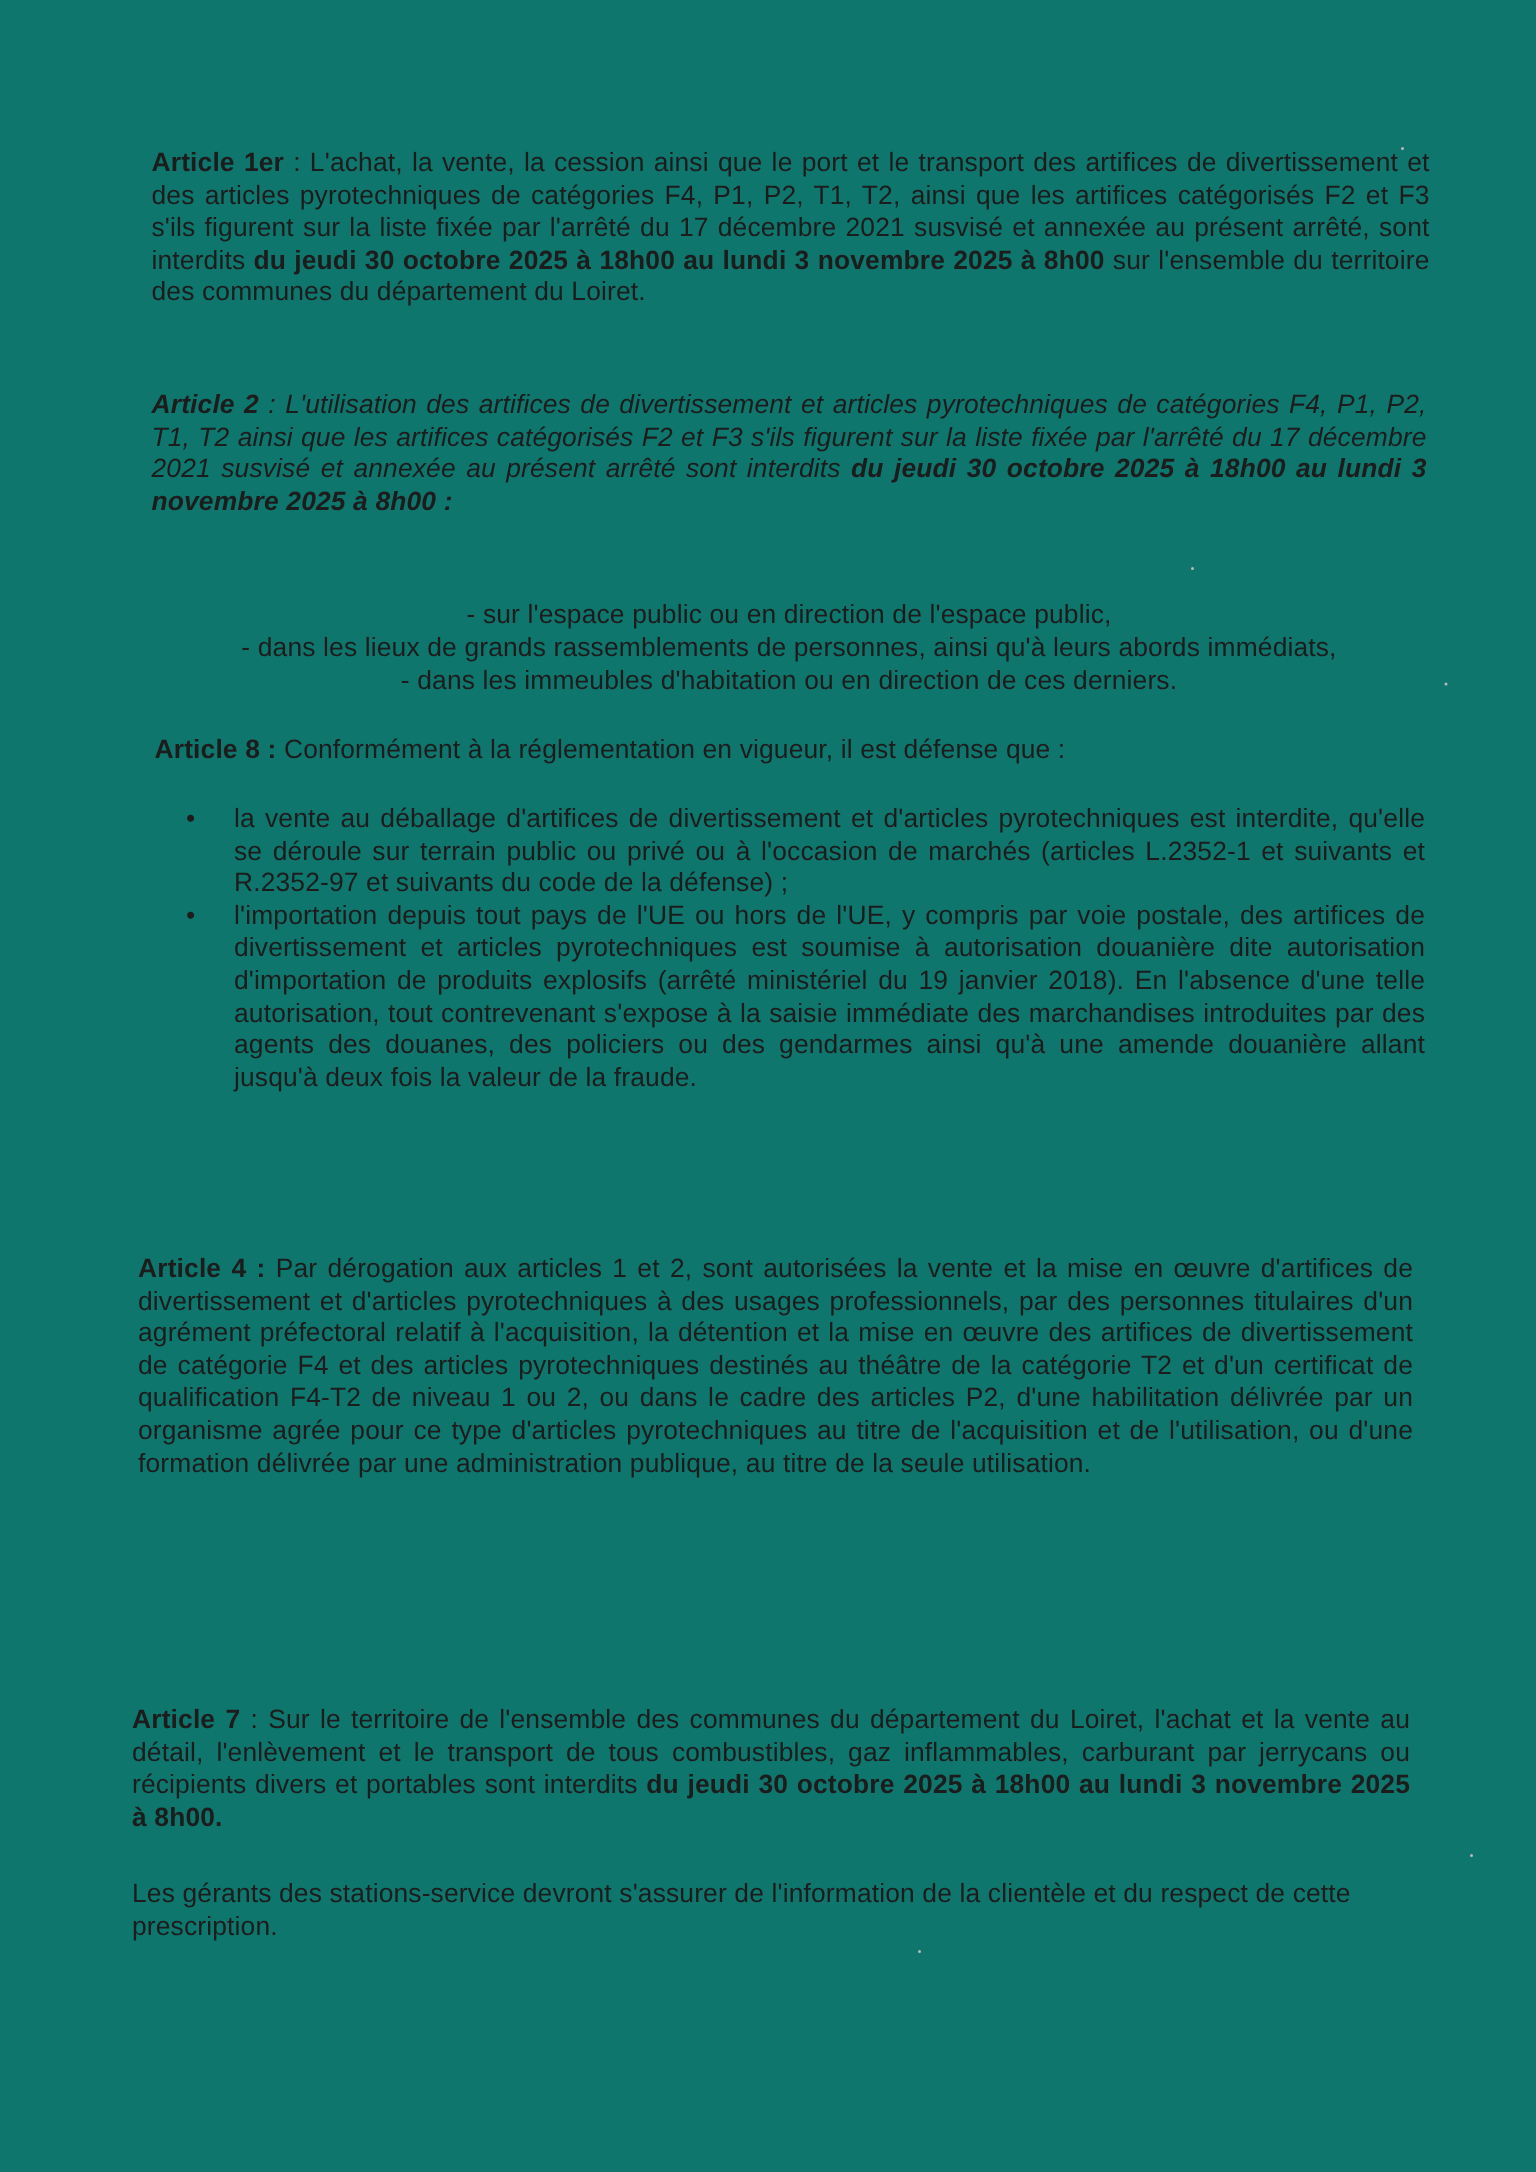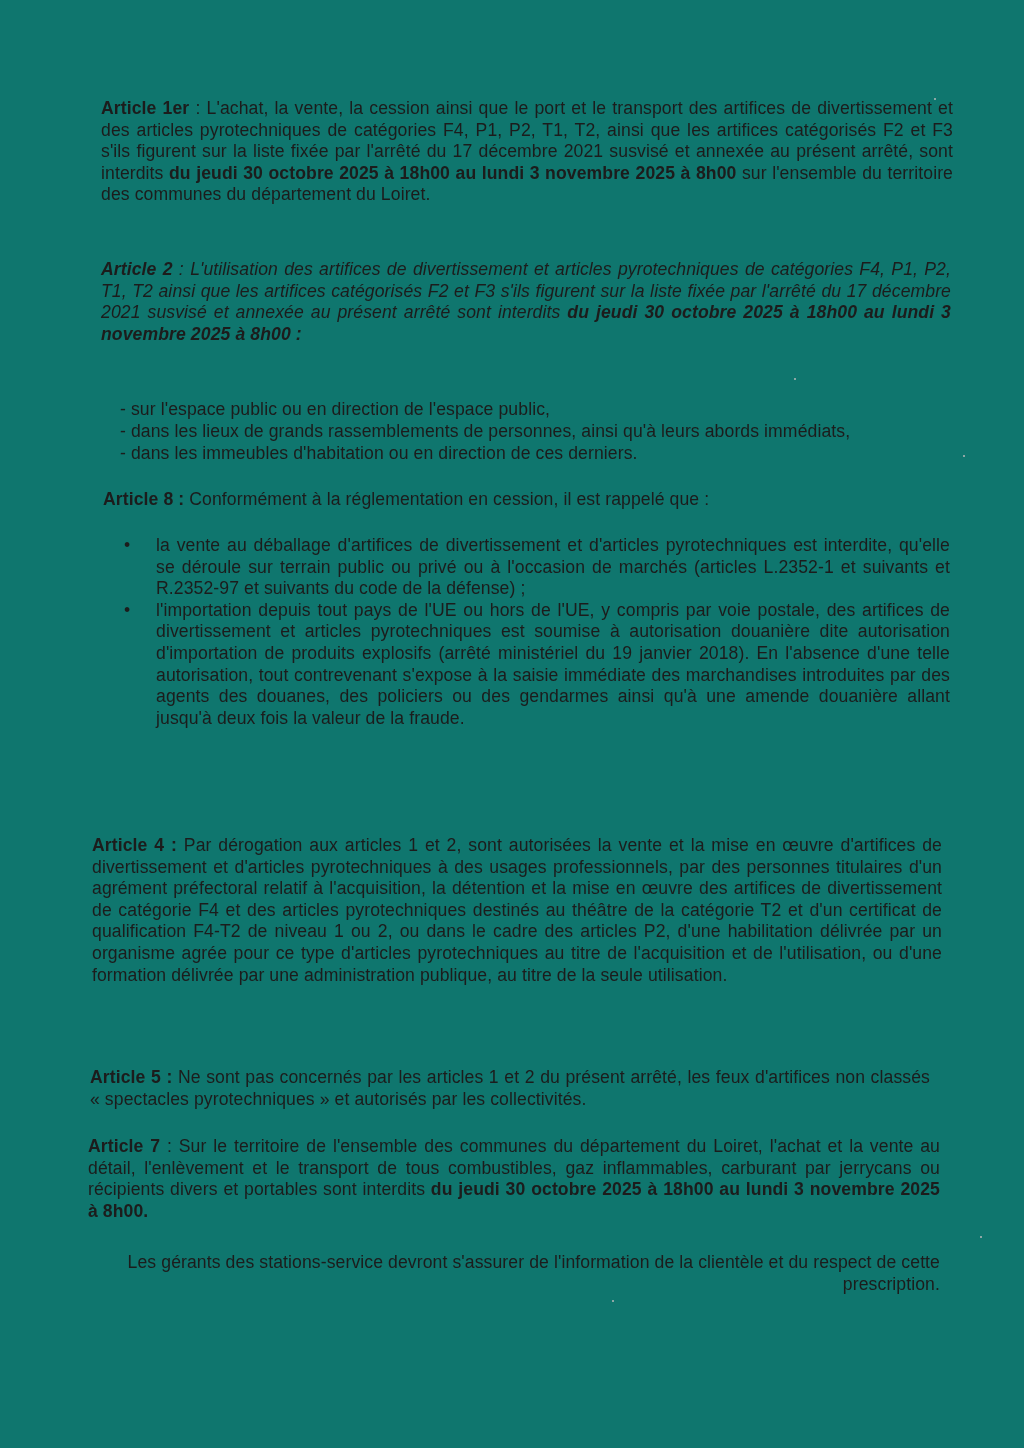--- a/index.html
+++ b/index.html
@@ -19,29 +19,29 @@
     position: absolute;
     font-size: 17.6px;
     line-height: 21.6px;
     text-align: justify;
     letter-spacing: 0.1px;
   }
   .para b { font-weight: bold; }
   .lbl { font-weight: bold; }
   .p1 { left: 101px; top: 98px; width: 852px; }
   .p2 { left: 101px; top: 259px; width: 850px; font-style: italic; }
-  .dash { left: 96px; top: 398px; width: 860px; text-align: left; line-height: 22px; margin-left: 24px; }
+  .dash { left: 96px; top: 398px; width: 860px; text-align: center; line-height: 22px; }
   .p3 { left: 103px; top: 489px; width: 850px; text-align: left; }
   .bullets { left: 120px; top: 535px; width: 830px; }
   .bullet { position: relative; padding-left: 36px; text-align: justify; }
   .bullet .dot { position: absolute; left: 4px; top: 0; }
   .p4 { left: 92px; top: 835px; width: 850px; }
   .p5 { left: 90px; top: 1067px; width: 840px; }
   .p6 { left: 88px; top: 1136px; width: 852px; }
-  .p7 { left: 88px; top: 1252px; width: 852px; text-align: right; }
+  .p7 { left: 88px; top: 1252px; width: 852px; text-align: left; }
   .speck { position: absolute; width: 2px; height: 2px; background: #b9b9b9; border-radius: 1px; }
 </style>
 </head>
 <body>
 
 <div class="page">
 
   <div class="para p1">
     <span class="lbl">Article 1er</span><span> : </span><span>L'achat, la vente, la cession ainsi que le port et le transport des artifices de divertissement et des articles pyrotechniques de catégories F4, P1, P2, T1, T2, ainsi que les artifices catégorisés F2 et F3 s'ils figurent sur la liste fixée par l'arrêté du 17 décembre 2021 susvisé et annexée au présent arrêté, sont interdits </span><b>du jeudi 30 octobre 2025 à 18h00 au lundi 3 novembre 2025 à 8h00</b><span> sur l'ensemble du territoire des communes du département du Loiret.</span>
   </div>
@@ -50,41 +50,38 @@
     <span class="lbl">Article 2</span><span> : </span><span>L'utilisation des artifices de divertissement et articles pyrotechniques de catégories F4, P1, P2, T1, T2 ainsi que les artifices catégorisés F2 et F3 s'ils figurent sur la liste fixée par l'arrêté du 17 décembre 2021 susvisé et annexée au présent arrêté sont interdits </span><b>du jeudi 30 octobre 2025 à 18h00 au lundi 3 novembre 2025 à 8h00 :</b>
   </div>
 
   <div class="para dash">
     <div>- sur l'espace public ou en direction de l'espace public,</div>
     <div>- dans les lieux de grands rassemblements de personnes, ainsi qu'à leurs abords immédiats,</div>
     <div>- dans les immeubles d'habitation ou en direction de ces derniers.</div>
   </div>
 
   <div class="para p3">
-    <span class="lbl">Article 8 :</span><span> </span><span>Conformément à la réglementation en cession, il est rappelé que :</span>
+    <span class="lbl">Article 8 :</span><span> </span><span>Conformément à la réglementation en vigueur, il est défense que :</span>
   </div>
 
   <div class="para bullets">
     <div class="bullet">
       <span class="dot">•</span>
       <span>la vente au déballage d'artifices de divertissement et d'articles pyrotechniques est interdite, qu'elle se déroule sur terrain public ou privé ou à l'occasion de marchés (articles L.2352-1 et suivants et R.2352-97 et suivants du code de la défense) ;</span>
     </div>
     <div class="bullet">
       <span class="dot">•</span>
       <span>l'importation depuis tout pays de l'UE ou hors de l'UE, y compris par voie postale, des artifices de divertissement et articles pyrotechniques est soumise à autorisation douanière dite autorisation d'importation de produits explosifs (arrêté ministériel du 19 janvier 2018). En l'absence d'une telle autorisation, tout contrevenant s'expose à la saisie immédiate des marchandises introduites par des agents des douanes, des policiers ou des gendarmes ainsi qu'à une amende douanière allant jusqu'à deux fois la valeur de la fraude.</span>
     </div>
   </div>
 
   <div class="para p4">
     <span class="lbl">Article 4 :</span><span> </span><span>Par dérogation aux articles 1 et 2, sont autorisées la vente et la mise en œuvre d'artifices de divertissement et d'articles pyrotechniques à des usages professionnels, par des personnes titulaires d'un agrément préfectoral relatif à l'acquisition, la détention et la mise en œuvre des artifices de divertissement de catégorie F4 et des articles pyrotechniques destinés au théâtre de la catégorie T2 et d'un certificat de qualification F4-T2 de niveau 1 ou 2, ou dans le cadre des articles P2, d'une habilitation délivrée par un organisme agrée pour ce type d'articles pyrotechniques au titre de l'acquisition et de l'utilisation, ou d'une formation délivrée par une administration publique, au titre de la seule utilisation.</span>
   </div>
 
-  <div class="para p5">
-    <span class="lbl">Article 5 :</span><span> </span><span>Ne sont pas concernés par les articles 1 et 2 du présent arrêté, les feux d'artifices non classés « spectacles pyrotechniques » et autorisés par les collectivités.</span>
-  </div>
 
   <div class="para p6">
     <span class="lbl">Article 7</span><span> : </span><span>Sur le territoire de l'ensemble des communes du département du Loiret, l'achat et la vente au détail, l'enlèvement et le transport de tous combustibles, gaz inflammables, carburant par jerrycans ou récipients divers et portables sont interdits </span><b>du jeudi 30 octobre 2025 à 18h00 au lundi 3 novembre 2025 à 8h00.</b>
   </div>
 
   <div class="para p7">Les gérants des stations-service devront s'assurer de l'information de la clientèle et du respect de cette prescription.</div>
 
   <span class="speck" style="left:934px;top:98px"></span>
   <span class="speck" style="left:794px;top:378px"></span>
   <span class="speck" style="left:963px;top:455px"></span>

